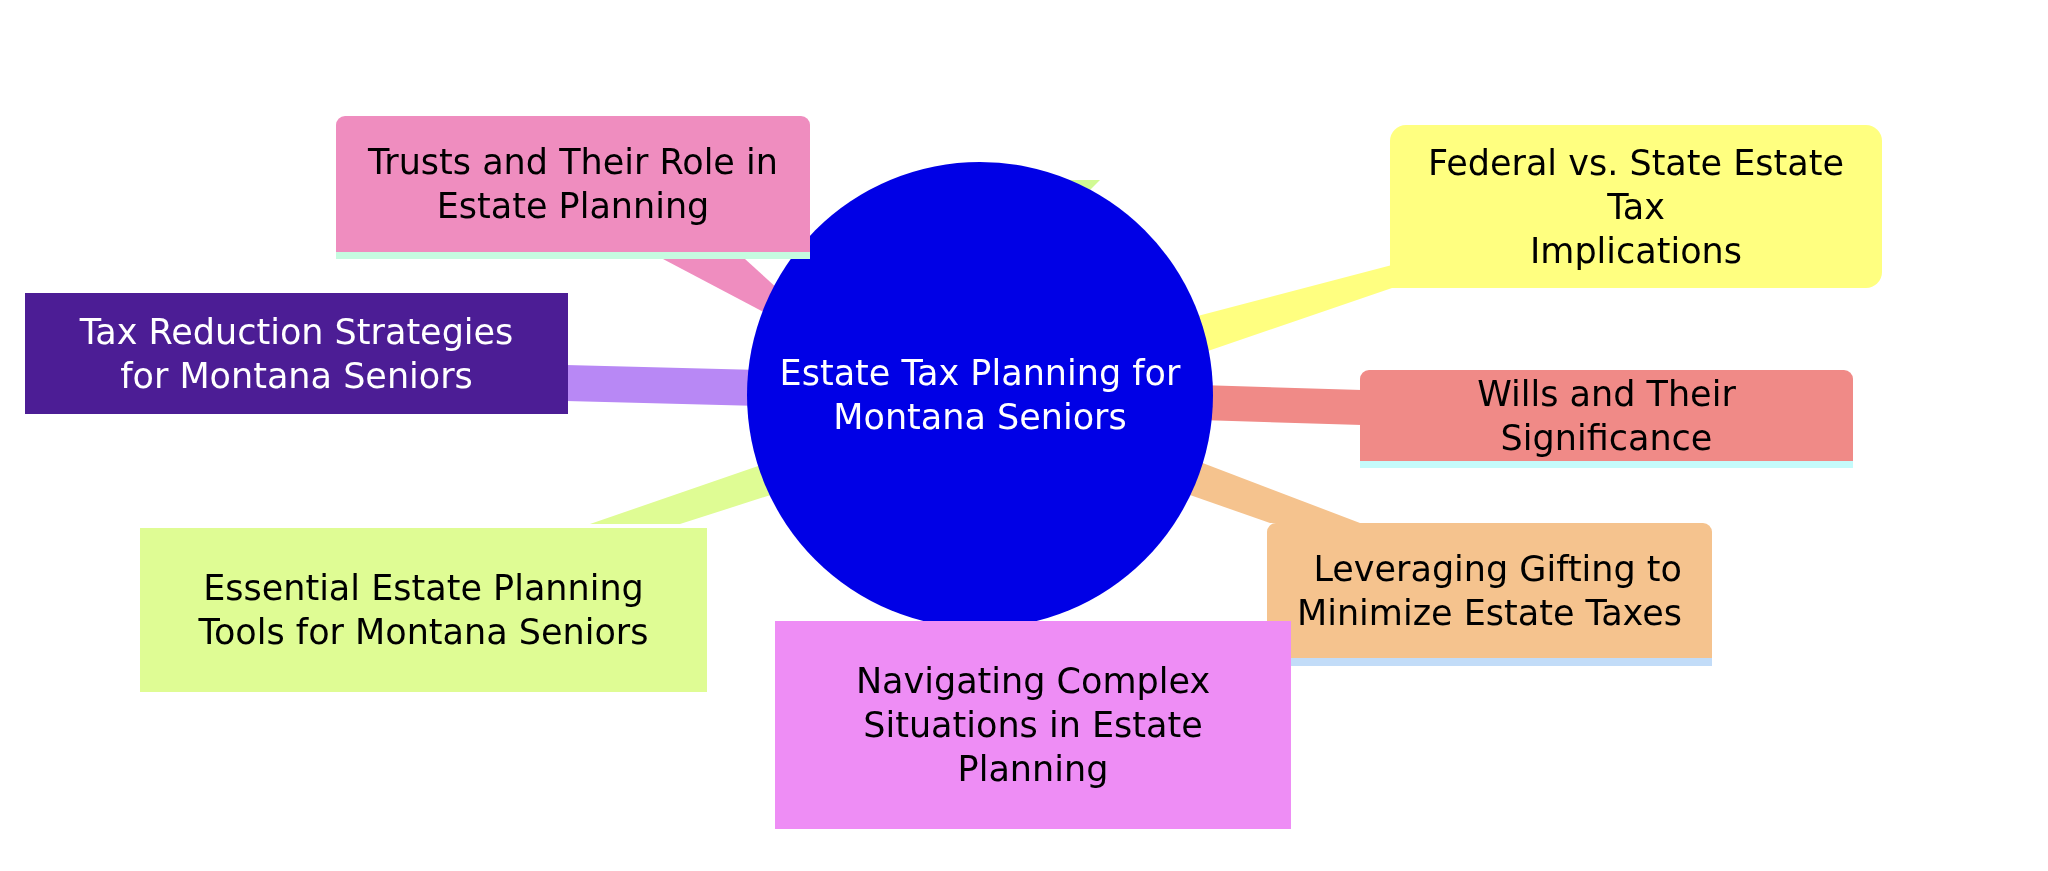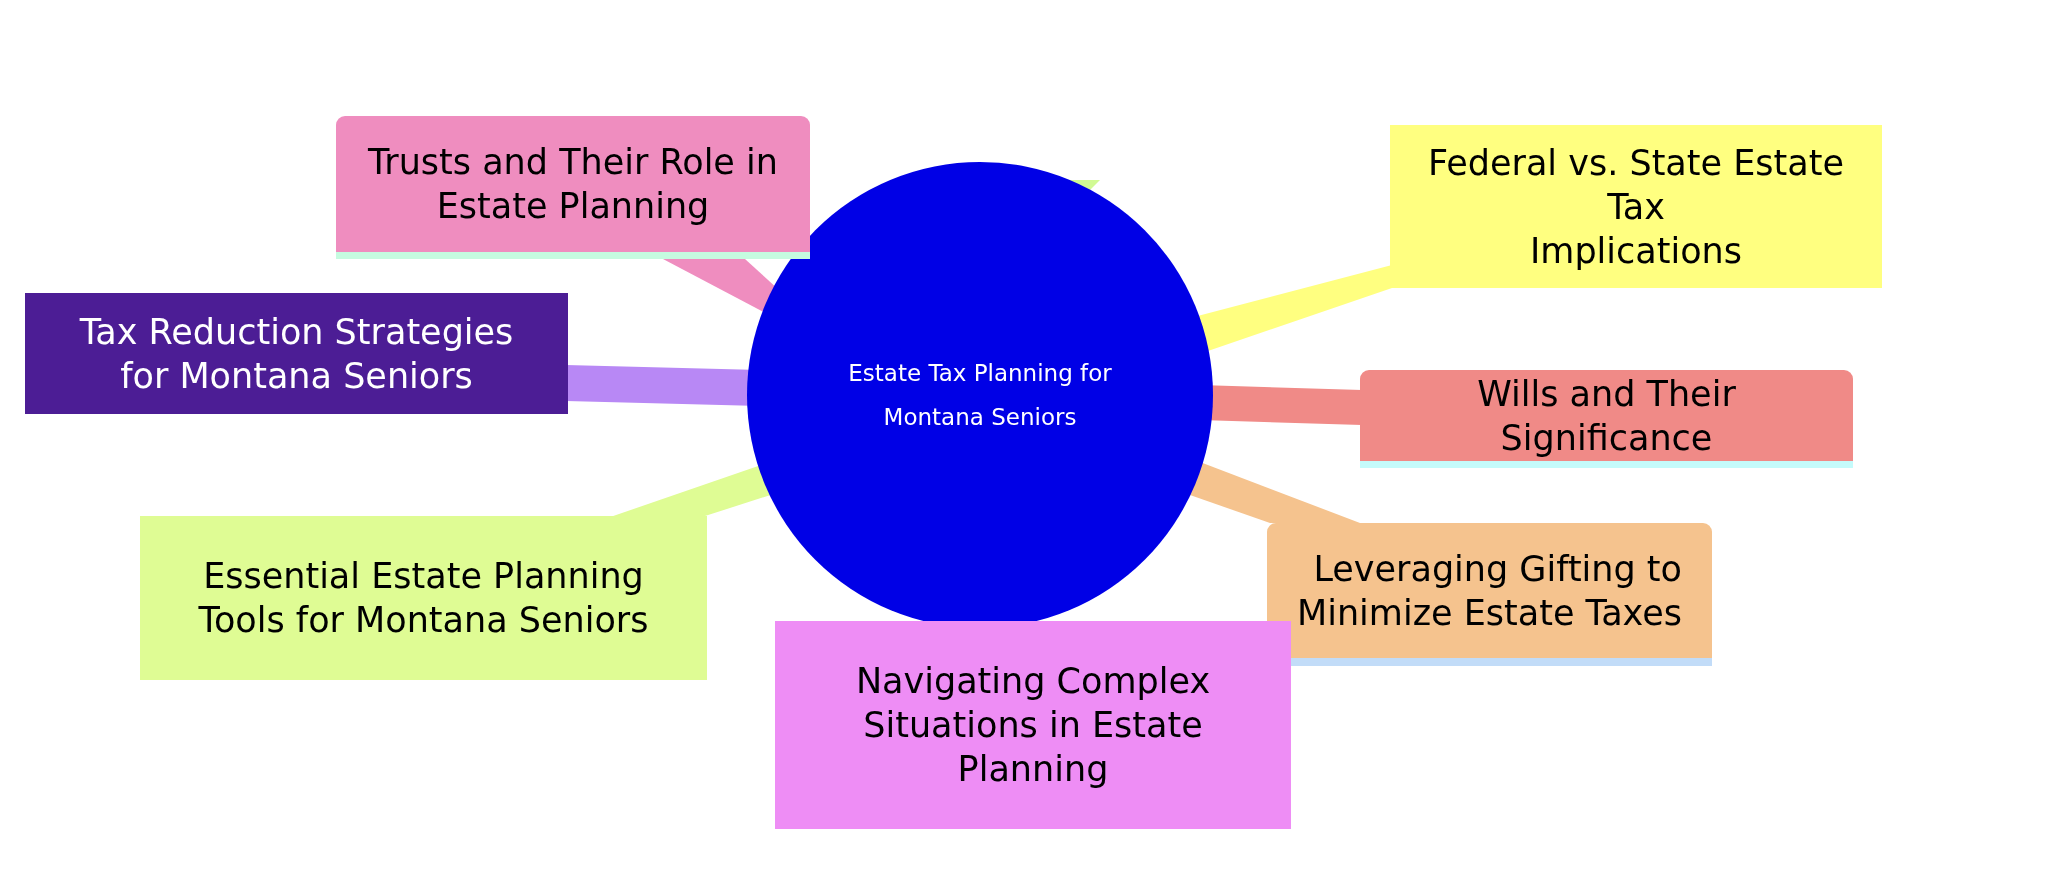--- a/index.html
+++ b/index.html
@@ -7,21 +7,21 @@
          font-family: "DejaVu Sans", sans-serif; }
   #canvas { position: absolute; left: 0; top: 0; width: 2048px; height: 871px; }
   .connectors { position: absolute; left: 0; top: 0; width: 2048px; height: 871px; }
   .node { position: absolute; display: flex; align-items: center; justify-content: center;
           text-align: center; box-sizing: border-box; padding: 0 24px;
           font-size: 35px; line-height: 44px; color: #000; }
   .node.rounded { border-radius: 9px 9px 0 0; }
   .node .stripe { position: absolute; left: 0; right: 0; bottom: -7px; height: 7px; }
   .node .label { position: relative; white-space: pre-line; }
   .root { position: absolute; border-radius: 50%; display: flex; align-items: center;
-          justify-content: center; text-align: center; color: #fff; font-size: 23px;
+          justify-content: center; text-align: center; color: #fff; font-size: 35px;
           line-height: 44px; box-sizing: border-box; padding: 0 30px; }
   .root .label { white-space: pre-line; }
 </style>
 </head>
 <body>
 
 <div id="canvas">
 
   <svg class="connectors" viewBox="0 0 2048 871">
 
@@ -47,21 +47,21 @@
 Montana Seniors</span>
   </div>
 
   <div class="node rounded" style="left:316px; top:116px; width:474px; height:136px; background:#ef8dbf;margin-left:20px;">
     <span class="label">Trusts and Their Role in
 Estate Planning</span>
     <div class="stripe" style="background:#c5fbe0;"></div>
   </div>
 
 
-  <div class="node" style="left:1390px; top:125px; width:492px; height:163px; background:#ffff80;">
+  <div class="node" style="left:1390px; top:125px; width:492px; height:163px; background:#ffff80;border-radius:16px;">
     <span class="label">Federal vs. State Estate Tax
 Implications</span>
   </div>
 
   <div class="node rounded" style="left:1360px; top:370px; width:493px; height:91px; background:#f08a87;">
     <span class="label">Wills and Their Significance</span>
     <div class="stripe" style="background:#c5fbfb;"></div>
   </div>
 
   <div class="node rounded" style="left:1267px; top:523px; width:445px; height:135px; background:#f5c38e;text-align:right;">
@@ -69,21 +69,21 @@
 Minimize Estate Taxes</span>
     <div class="stripe" style="background:#c2dcf8; height:8px; bottom:-8px;"></div>
   </div>
 
   <div class="node" style="left:751px; top:621px; width:516px; height:208px; background:#ee8df5;margin-left:24px;">
     <span class="label">Navigating Complex
 Situations in Estate
 Planning</span>
   </div>
 
-  <div class="node" style="left:140px; top:516px; width:567px; height:164px; background:#dffc94;">
+  <div class="node" style="left:140px; top:528px; width:567px; height:164px; background:#dffc94;">
     <span class="label">Essential Estate Planning
 Tools for Montana Seniors</span>
   </div>
 
   <div class="node" style="left:25px; top:293px; width:543px; height:121px; background:#4c1d95; color:#ffffff;">
     <span class="label">Tax Reduction Strategies
 for Montana Seniors</span>
   </div>
 
 </div>

